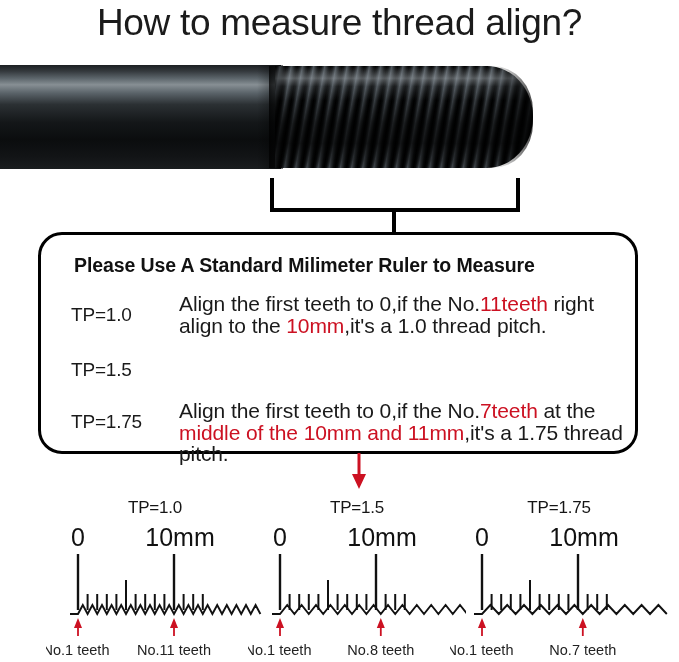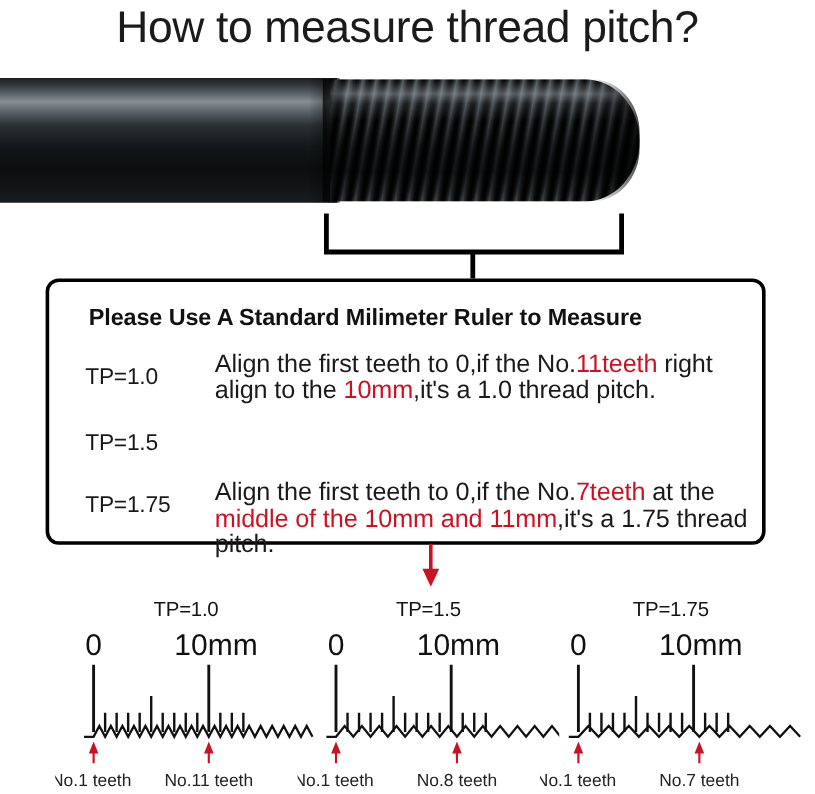--- a/index.html
+++ b/index.html
@@ -124,21 +124,21 @@
 
   
   #instruction-box {
     position: absolute;
     left: 38px;
     top: 232px;
     width: 600px;
     height: 222px;
     box-sizing: border-box;
     border: 3px solid #000000;
-    border-radius: 11px;
+    border-radius: 24px;
     background: #ffffff;
   }
   #instruction-heading {
     position: absolute;
     left: 33px;
     top: 19px;
     font-size: 19.5px;
     font-weight: bold;
     color: #111111;
     letter-spacing: -0.1px;
@@ -202,21 +202,21 @@
     width: 218px;
     text-align: center;
     font-size: 17px;
     color: #151515;
     letter-spacing: -0.2px;
   }
 </style>
 </head>
 <body>
 
-<div id="page-title">How to measure thread pitch?</div>
+<div id="page-title">How to measure thread align?</div>
 
 <div id="bolt-figure">
   <div class="bolt-shank"></div>
   <div class="bolt-threads"></div>
 </div>
 
 <svg id="bracket-svg" viewBox="0 0 270 60">
   <path d="M12 2 L12 34 L258 34 L258 2" fill="none" stroke="#000000" stroke-width="4"></path>
   <path d="M134 34 L134 56" fill="none" stroke="#000000" stroke-width="4"></path>
 </svg>

